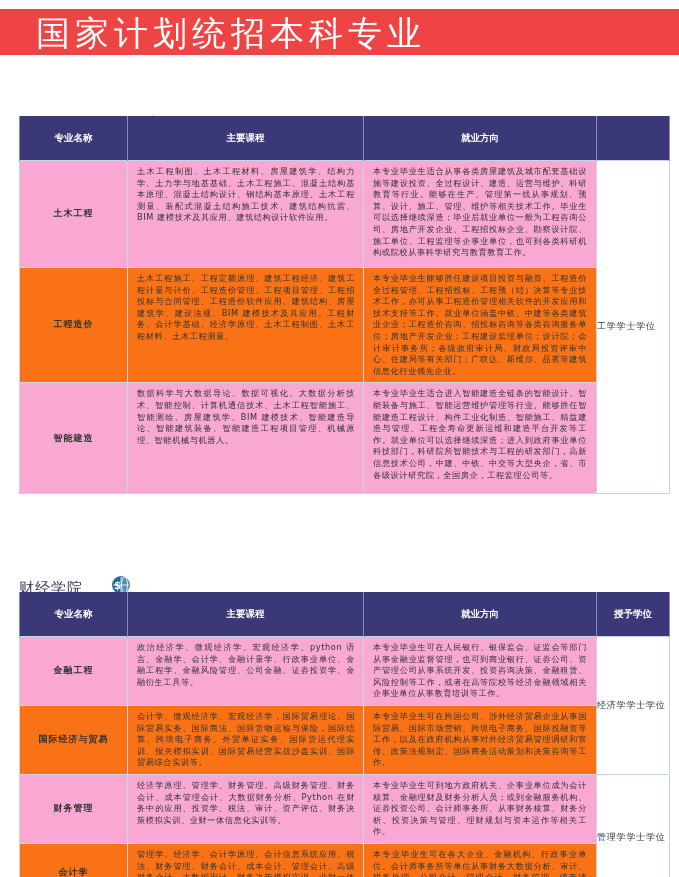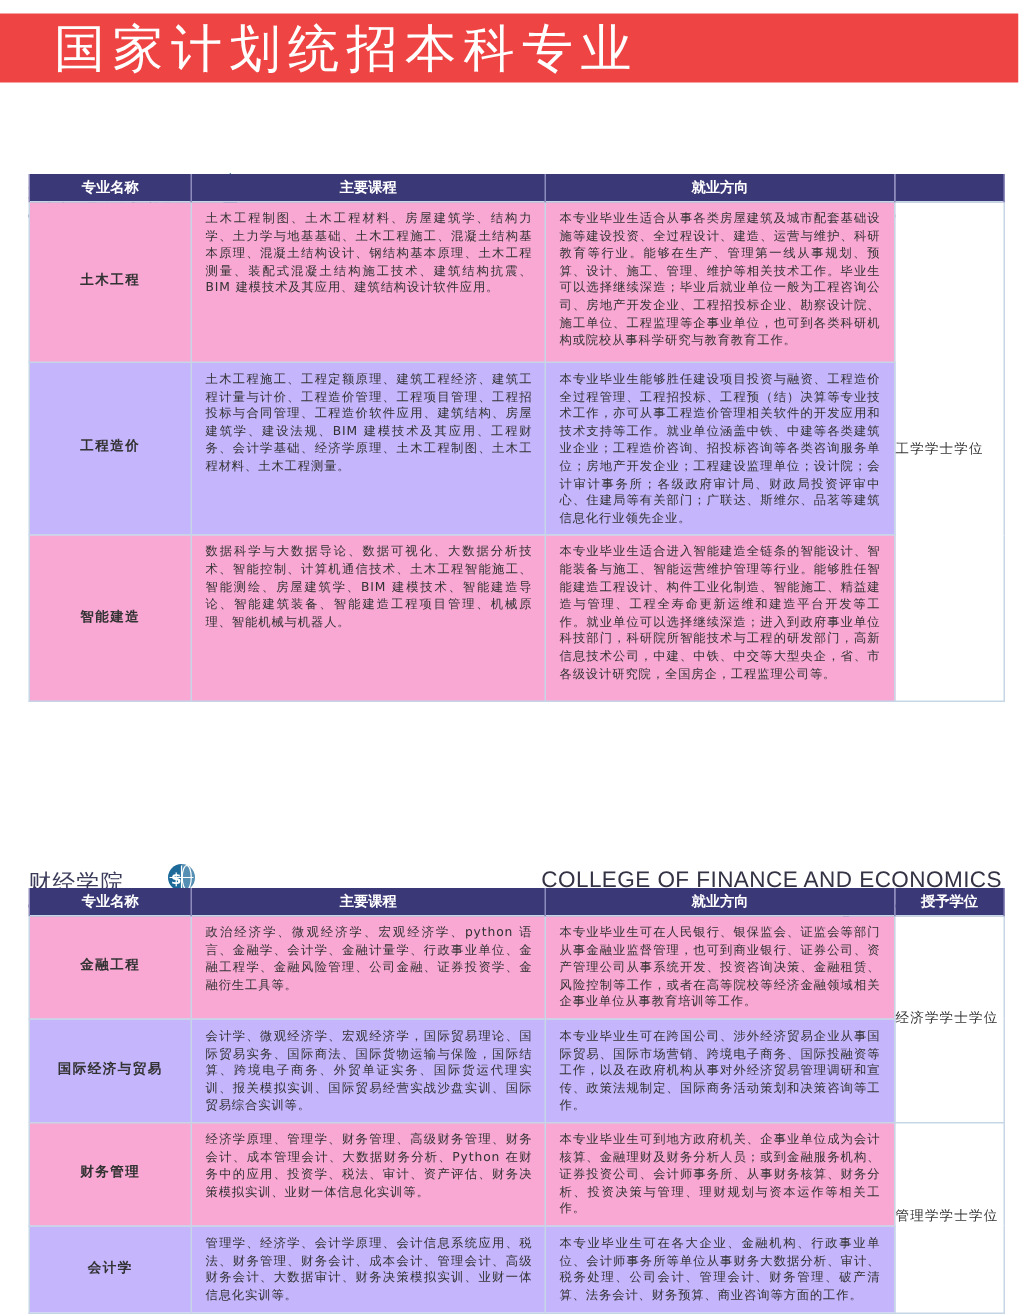--- a/index.html
+++ b/index.html
@@ -35,36 +35,36 @@
   }
   .section-head .notch {
     position: absolute; top: 31px; width: 18px; height: 10px;
   }
   table.majors {
     position: absolute; left: 19px; width: 650px; border-collapse: collapse;
     table-layout: fixed; font-size: 8.2px;
   }
   table.majors th {
     background: #3b3878; color: #ffffff; font-weight: bold; font-size: 9.5px;
-    height: 18px; padding: 0; border-left: 1px solid #8d8bbb; border-right: 1px solid #8d8bbb;
+    height: 18px; padding: 13px; border-left: 1px solid #8d8bbb; border-right: 1px solid #8d8bbb;
     text-align: center;
   }
   table.majors td {
     border: 1px solid #c6d6e6; vertical-align: top; padding: 0; line-height: 11.6px;
     letter-spacing: 0.6px;
   }
   table.majors td.name {
     vertical-align: middle; text-align: center; font-size: 9px; color: #333; letter-spacing: 1px; font-weight: bold;
   }
   table.majors td.course { padding: 5px 8px 5px 9px; color: #333; text-align: justify; }
   table.majors td.job { padding: 5px 9px 5px 9px; color: #333; text-align: justify; }
   table.majors td.degree {
     vertical-align: middle; text-align: left; font-size: 9px; letter-spacing: 0.8px; background: #ffffff;
   }
-  tr.alt td.name, tr.alt td.course, tr.alt td.job { background: #c4b5fd; }
+  tr.alt td.name, tr.alt td.course, tr.alt td.job { background: #f97316; }
   tr.plain td.name, tr.plain td.course, tr.plain td.job { background: #f9a8d4; }
 </style>
 </head>
 <body>
 
 <div class="banner">
   <div class="banner-title">国家计划统招本科专业</div>
 </div>
 
 <div class="section-head" style="top:66px;margin-top:47px;">
@@ -125,21 +125,20 @@
   <span class="icon" style="left:92px;">
     <svg width="20" height="20" viewBox="0 0 20 20">
       <circle cx="10" cy="10" r="9" fill="#1d6a9a"></circle>
       <path d="M10 1 A9 9 0 0 1 10 19 Z" fill="#ffffff" opacity="0.25"></path>
       <line x1="10" y1="2" x2="10" y2="18" stroke="#ffffff" stroke-width="0.8"></line>
       <line x1="2" y1="10" x2="18" y2="10" stroke="#ffffff" stroke-width="0.8"></line>
       <ellipse cx="13.5" cy="10" rx="3" ry="8" fill="none" stroke="#ffffff" stroke-width="0.8"></ellipse>
       <text x="3" y="14" font-size="10" font-weight="bold" fill="#ffffff" font-family="DejaVu Sans, sans-serif">$</text>
     </svg>
   </span>
-  <span class="en">COLLEGE OF FINANCE AND ECONOMICS</span>
   <div class="rule"></div>
   <svg class="notch" style="left:536px;" viewBox="0 0 18 10">
     <polyline points="1,0 9,8 17,0" fill="#ffffff" stroke="#4a4785" stroke-width="1.5"></polyline>
   </svg>
 </div>
 
 <table class="majors" style="top:592px;">
   <colgroup>
     <col style="width:108px">
       <col style="width:236px">

